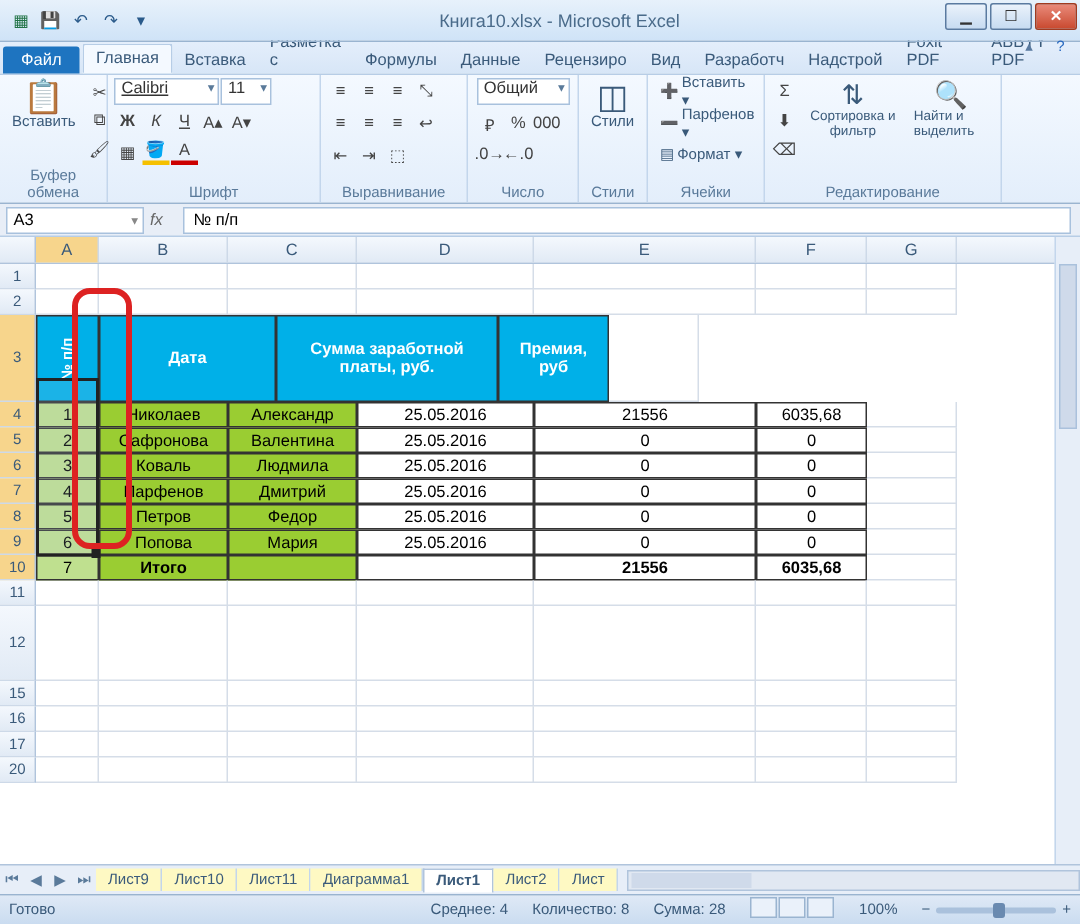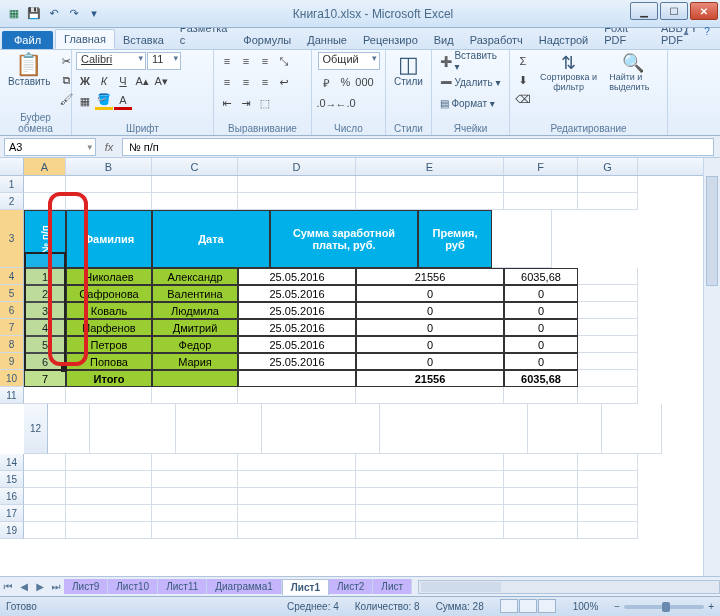--- a/index.html
+++ b/index.html
@@ -36,21 +36,21 @@
   .smallbtn { height: 18px; padding: 0 4px; display: flex; align-items: center; gap: 2px; font-size: 10px; color: #3a5a7a; }
   .combo { border: 1px solid #a8c1dd; background: #fff; height: 18px; padding: 0 14px 0 4px; font-size: 11px; color:#333; position:relative;}
   .combo::after { content:"▾"; position:absolute; right:2px; font-size:9px; color:#5a7a9a;}
   .btnrow { display:flex; gap:1px;}
   .ic { width:18px; height:18px; display:inline-flex; align-items:center; justify-content:center; font-size:11px; color:#444;}
 
   
   .fbar { height: 22px; background: #e8eef7; border-bottom: 1px solid #b7cde6; display: flex; align-items: center; }
   .namebox { width: 92px; border: 1px solid #a8c1dd; background: #fff; height: 18px; margin-left: 4px; padding: 0 4px; font-size: 11px; display:flex; align-items:center; position:relative;}
   .namebox::after{content:"▾"; position:absolute; right:3px; color:#888; font-size:9px;}
-  .fx { width: 18px; text-align: center; font-style: italic; color: #666; margin: 16px 4px;}
+  .fx { width: 18px; font-style: italic; color: #666; margin: 16px 4px;}
   .finput { flex: 1; border: 1px solid #a8c1dd; background: #fff; height: 18px; padding: 0 6px; font-size: 11px; display:flex; align-items:center; margin-right:6px;}
 
   
   .gridwrap { position: absolute; left: 0; right: 0; top: 158px; bottom: 40px; background: #fff; overflow:hidden;}
   .colhdrs { display:flex; height:18px; background:linear-gradient(#f4f8fd,#e1eaf5); border-bottom:1px solid #b0c4dc;}
   .corner { width:24px; border-right:1px solid #b0c4dc;}
   .ch { border-right:1px solid #cdd9e8; text-align:center; font-size:11px; color:#3a5a7a; line-height:18px;}
   .chA{width:42px;} .chB{width:86px;} .chC{width:86px;} .chD{width:118px;} .chE{width:148px;} .chF{width:74px;} .chG{width:60px;}
   .chA.sel{background:#f7d58c;}
   .rows{position:relative;}
@@ -71,21 +71,21 @@
   .itog{font-weight:bold;}
 
   
   .redbox{position:absolute; left:48px; top:16px; width:40px; height:174px; border:4px solid #d22; border-radius:12px; pointer-events:none; z-index:20;}
   .selrange{position:absolute; left:24px; top:76px; width:42px; height:119px; border:2px solid #222; pointer-events:none; z-index:15; background:rgba(180,200,230,.15);}
   .selhandle{position:absolute; right:-3px; bottom:-3px; width:6px; height:6px; background:#222;}
 
   
   .sheettabs{position:absolute; left:0; right:0; bottom:20px; height:20px; background:#e7eef8; border-top:1px solid #b0c4dc; display:flex; align-items:center; font-size:10px;}
   .navbtn{width:16px; text-align:center; color:#5a7a9a;}
-  .stab{padding:2px 8px; color:#3a5a7a; border-right:1px solid #c3d6ec; background:#c4b5fd;}
+  .stab{padding:2px 8px; color:#3a5a7a; border-right:1px solid #c3d6ec; background:#fef9c3;}
   .stab.active{background:#fff; font-weight:bold; border-top:1px solid #b0c4dc; border-left:1px solid #b0c4dc; border-right:1px solid #b0c4dc;}
   .hscroll { flex:1; margin-left:6px; height:14px; background:#e1e8f2; border:1px solid #b0c4dc; position:relative;}
   .hscroll .thumb{position:absolute; left:2px; top:1px; width:80px; height:10px; background:#cfdaea;}
 
   
   .statusbar{position:absolute; left:0; right:0; bottom:0; height:20px; background:linear-gradient(#dfe9f6,#cadcf0); border-top:1px solid #9ab4d0; display:flex; align-items:center; font-size:10px; color:#3a5a7a; padding:0 6px; gap:16px;}
   .statusbar .spacer{flex:1;}
   .zoom{display:flex; align-items:center; gap:4px;}
   .slider{width:80px; height:4px; background:#aac1dc; position:relative; border-radius:2px;}
   .slider .knob{position:absolute; left:38px; top:-3px; width:8px; height:10px; background:#6a8ab0; border-radius:2px;}
@@ -222,21 +222,21 @@
     <div class="glabel">Стили</div>
   </div>
   <div class="group" style="width:78px;">
     <div class="gbody stack">
       <div class="smallbtn">
           <span>➕</span>
           <span>Вставить ▾</span>
         </div>
       <div class="smallbtn">
           <span>➖</span>
-          <span>Удалить ▾</span>
+          <span>Парфенов ▾</span>
         </div>
       <div class="smallbtn">
           <span>▤</span>
           <span>Формат ▾</span>
         </div>
     </div>
     <div class="glabel">Ячейки</div>
   </div>
   <div class="group" style="width:158px;">
     <div class="gbody">
@@ -296,21 +296,20 @@
         <div class="cell cE"></div>
         <div class="cell cF"></div>
         <div class="cell cG"></div>
       </div>
 
     <div class="row tallhdr">
       <div class="rh sel">3</div>
       <div class="cell cA tblhdr vert">
           <span>№ п/п</span>
         </div>
-      <div class="cell cB tblhdr">Фамилия</div>
       <div class="cell cD tblhdr">Дата</div>
       <div class="cell cE tblhdr" style="text-align:center;">Сумма заработной платы, руб.</div>
       <div class="cell cF tblhdr" style="">Премия, руб</div>
       <div class="cell cG"></div>
     </div>
 
     <div id="data-rows">
         <div class="row">
           <div class="rh sel">4</div>
           <div class="cell cA lightgreen" style="justify-content:center;">1</div>
@@ -386,41 +385,31 @@
     <div class="row">
         <div class="rh">11</div>
         <div class="cell cA"></div>
         <div class="cell cB"></div>
         <div class="cell cC"></div>
         <div class="cell cD"></div>
         <div class="cell cE"></div>
         <div class="cell cF"></div>
         <div class="cell cG"></div>
       </div>
-    <div class="row" style="height:50px;padding-left:24px;">
+    <div class="row" style="height:50px;">
         <div class="rh">12</div>
         <div class="cell cA"></div>
         <div class="cell cB"></div>
         <div class="cell cC"></div>
         <div class="cell cD"></div>
         <div class="cell cE"></div>
         <div class="cell cF"></div>
         <div class="cell cG"></div>
       </div>
     <div class="row">
-        <div class="rh">14</div>
-        <div class="cell cA"></div>
-        <div class="cell cB"></div>
-        <div class="cell cC"></div>
-        <div class="cell cD"></div>
-        <div class="cell cE"></div>
-        <div class="cell cF"></div>
-        <div class="cell cG"></div>
-      </div>
-    <div class="row">
         <div class="rh">15</div>
         <div class="cell cA"></div>
         <div class="cell cB"></div>
         <div class="cell cC"></div>
         <div class="cell cD"></div>
         <div class="cell cE"></div>
         <div class="cell cF"></div>
         <div class="cell cG"></div>
       </div>
     <div class="row">
@@ -437,21 +426,21 @@
         <div class="rh">17</div>
         <div class="cell cA"></div>
         <div class="cell cB"></div>
         <div class="cell cC"></div>
         <div class="cell cD"></div>
         <div class="cell cE"></div>
         <div class="cell cF"></div>
         <div class="cell cG"></div>
       </div>
     <div class="row">
-        <div class="rh">19</div>
+        <div class="rh">20</div>
         <div class="cell cA"></div>
         <div class="cell cB"></div>
         <div class="cell cC"></div>
         <div class="cell cD"></div>
         <div class="cell cE"></div>
         <div class="cell cF"></div>
         <div class="cell cG"></div>
       </div>
 
     <div class="selrange">

